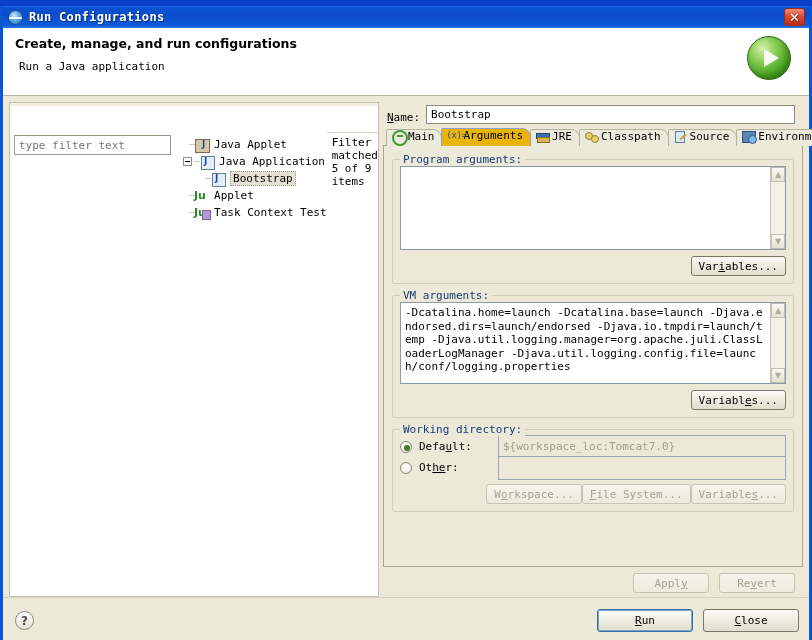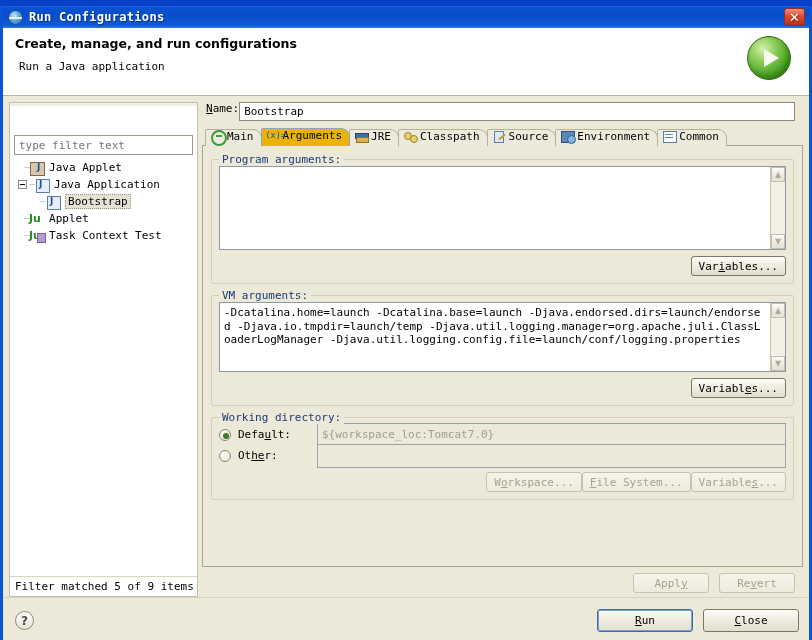--- a/index.html
+++ b/index.html
@@ -199,21 +199,21 @@
   .tree-box {
     flex: 1 1 auto;
     border: 1px solid #c3c0ad;
     border-top: none;
     background: #fff;
     margin-top: -20px;
     padding-top: 26px;
     overflow: hidden;
     position: relative;
     min-height: 0;
-    display: flex; flex-direction: column;
+    display: flex; flex-direction: row;
   }
   .tree-inner { flex: 1 1 auto; padding: 4px 0 0 0; }
   .tree-row {
     height: 17px;
     display: flex; align-items: center;
     font-family: "DejaVu Sans Mono", monospace;
     font-size: 11px; color: #000;
     white-space: nowrap;
     cursor: pointer;
   }
@@ -294,22 +294,23 @@
   }
 
   
   .right-pane {
     flex: 1 1 auto;
     display: flex; flex-direction: column;
     min-width: 0; min-height: 0;
   }
   .name-row {
     flex: 0 0 22px;
-    display: flex; align-items: flex-start;
+    display: flex; align-items: flex-end;
     padding-left: 4px;
+    gap: 6px;
   }
   .name-label {
     font-family: "DejaVu Sans Mono", monospace;
     font-size: 11px; color: #000;
     white-space: nowrap;
   }
   .name-label u { text-decoration: underline; }
   .name-input {
     flex: 1 1 auto;
     height: 19px;
@@ -715,21 +716,21 @@
           </div>
           <div class="btn-row">
             <div class="btn">
               Var<u>i</u>ables...
             </div>
           </div>
         </div>
 
         <div class="group">
           <span class="legend">VM arguments:</span>
-          <div class="textarea-wrap" style="height:70px">
+          <div class="textarea-wrap" style="height:82px">
             <div class="ta" contenteditable="true" style="">-Dcatalina.home=launch -Dcatalina.base=launch -Djava.endorsed.dirs=launch/endorsed -Djava.io.tmpdir=launch/temp -Djava.util.logging.manager=org.apache.juli.ClassLoaderLogManager -Djava.util.logging.config.file=launch/conf/logging.properties</div>
             <div class="vscroll">
               <div class="sb-btn">▲</div>
               <div class="sb-btn">▼</div>
             </div>
           </div>
           <div class="btn-row">
             <div class="btn">
               Variabl<u>e</u>s...
             </div>

